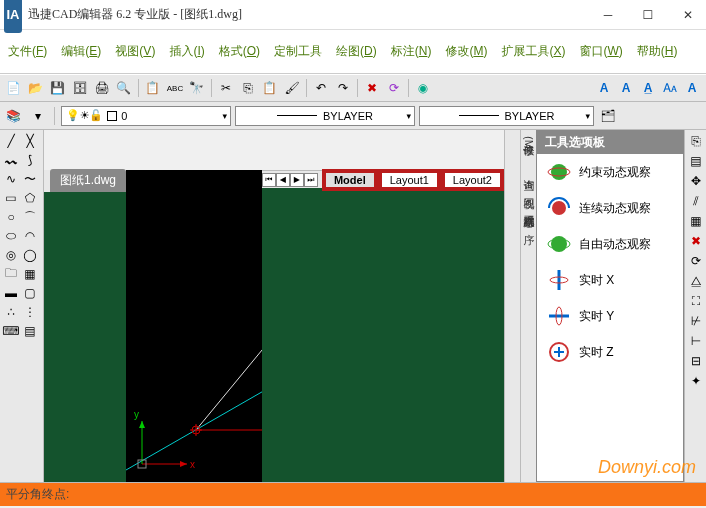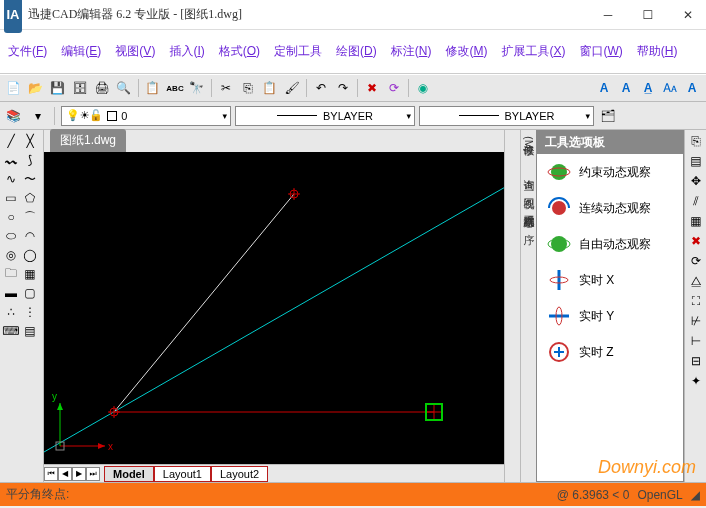--- a/index.html
+++ b/index.html
@@ -3,40 +3,40 @@
 <meta charset="utf-8">
 <style>
 * { margin:0; padding:0; box-sizing:border-box; font-family:"Microsoft YaHei",sans-serif; }
 body { width:706px; height:508px; background:#f0f0f0; overflow:hidden; font-size:12px; position:relative; }
 .titlebar { height:30px; background:#fff; display:flex; align-items:center; padding:0 4px; border-bottom:1px solid #ddd; }
 .titlebar .logo { width:18px; height:36px; background:#2a6496; color:#fff; display:flex; align-items:center; justify-content:center; border-radius:3px; font-size:13px; font-weight:bold; margin-right:6px; }
 .titlebar .title { flex:1; font-size:12px; color:#333;font-family:Liberation Serif, serif; }
 .winbtns { display:flex; gap:12px; }
 .winbtn { width:28px; height:20px; display:flex; align-items:center; justify-content:center; color:#333; }
 .menubar { height:44px; background:#fff; padding:2px 8px; display:flex; flex-wrap:wrap; gap:2px 14px; align-items:center; border-bottom:1px solid #ccc; }
-.menubar span { color:#6d28d9; font-size:12px; cursor:default; }
+.menubar span { color:#4d7c0f; font-size:12px; cursor:default; }
 .menubar span u { text-decoration:underline; }
 .toolbar1 { height:28px; background:#e8e8e8; border-top:1px solid #fff; border-bottom:1px solid #bbb; display:flex; align-items:center; padding:0 4px; gap:2px; }
 .tbtn { width:20px; height:20px; display:flex; align-items:center; justify-content:center; border:1px solid transparent; font-size:12px; }
 .sep { width:1px; height:18px; background:#bbb; margin:0 2px; }
 .toolbar2 { height:28px; background:#e8e8e8; border-bottom:1px solid #bbb; display:flex; align-items:center; padding:0 4px; gap:4px; }
 .combo { height:20px; background:#fff; border:1px solid #888; display:flex; align-items:center; padding:0 4px; font-size:11px; position:relative; }
 .combo::after { content:"▾"; position:absolute; right:3px; font-size:9px; }
 .main { display:flex; height:352px; }
 .ltool { width:44px; background:#e8e8e8; border-right:1px solid #bbb; display:flex; flex-wrap:wrap; padding:2px; gap:1px; align-content:flex-start; }
 .ltool .tbtn { width:18px; height:18px; }
-.canvaswrap { flex:1; display:flex; flex-direction:column; background:#14532d; }
+.canvaswrap { flex:1; display:flex; flex-direction:row; background:#14532d;margin-top:40px; }
 .tabrow { height:22px; background:#e8e8e8; display:flex; align-items:flex-end; padding-left:6px; }
 .tab { background:#888; color:#fff; padding:3px 10px; font-size:12px; border-radius:3px 3px 0 0; }
 .canvas { flex:1; background:#000; position:relative; overflow:hidden; }
 .scrollh { height:18px; background:#e8e8e8; display:flex; align-items:center; border-top:1px solid #bbb; }
 .scrollh .nav { display:flex; }
 .scrollh .nav span { width:14px; height:14px; border:1px solid #888; background:#fff; display:flex; align-items:center; justify-content:center; font-size:8px; }
 .scrollh .tabs2 { display:flex; margin-left:4px; }
-.scrollh .tabs2 span { padding:1px 8px; border:1px solid #b91c1c; background:#fff; font-size:11px; }
+.scrollh .tabs2 span { padding:1px 8px; border:4px solid #b91c1c; background:#fff; font-size:11px; }
 .scrollh .tabs2 .active { background:#e0e0e0; font-weight:bold; }
 .vscroll { width:16px; background:#e8e8e8; border-left:1px solid #bbb; }
 .midvert { width:16px; background:#e8e8e8; border-left:1px solid #bbb; display:flex; flex-direction:column; align-items:center; padding-top:6px; gap:18px; }
 .midvert span { writing-mode:vertical-rl; font-size:11px; color:#333; }
 .palette { width:148px; background:#fff; border:1px solid #888; display:flex; flex-direction:column; }
 .palette .phead { background:#888; color:#fff; padding:3px 8px; font-size:12px; font-weight:bold; }
 .palette .pitem { display:flex; align-items:center; padding:4px 8px; gap:6px; font-size:12px; }
 .palette .picon { width:28px; height:28px; display:flex; align-items:center; justify-content:center; }
 .rtool { width:22px; background:#e8e8e8; border-left:1px solid #bbb; display:flex; flex-direction:column; padding:2px; gap:2px; }
 .rtool .tbtn { width:18px; height:18px; }
@@ -76,21 +76,21 @@
 
 <div class="toolbar1">
   <div class="tbtn">📄</div>
   <div class="tbtn">📂</div>
   <div class="tbtn">💾</div>
   <div class="tbtn">🗄</div>
   <div class="tbtn">🖨</div>
   <div class="tbtn">🔍</div>
   <div class="sep"></div>
   <div class="tbtn">📋</div>
-  <div class="tbtn" style="font-size:8px;font-weight:bold">ABC</div>
+  <div class="tbtn" style="font-size:8px;font-weight:normal">ABC</div>
   <div class="tbtn">🔭</div>
   <div class="sep"></div>
   <div class="tbtn">✂</div>
   <div class="tbtn">⎘</div>
   <div class="tbtn">📋</div>
   <div class="tbtn">🖌</div>
   <div class="sep"></div>
   <div class="tbtn">↶</div>
   <div class="tbtn">↷</div>
   <div class="sep"></div>
@@ -285,20 +285,15 @@
     <div class="tbtn">⛶</div>
     <div class="tbtn">⊬</div>
     <div class="tbtn">⊢</div>
     <div class="tbtn">⊟</div>
     <div class="tbtn">✦</div>
   </div>
 </div>
 
 <div class="statusbar">
   <div class="left">平分角终点:</div>
-  <div class="right">
-    <span>@ 6.3963 &lt; 0</span>
-    <span>OpenGL</span>
-    <span>◢</span>
-  </div>
 </div>
 
 <div class="watermark">Downyi.com</div>
 
 </body></html>

